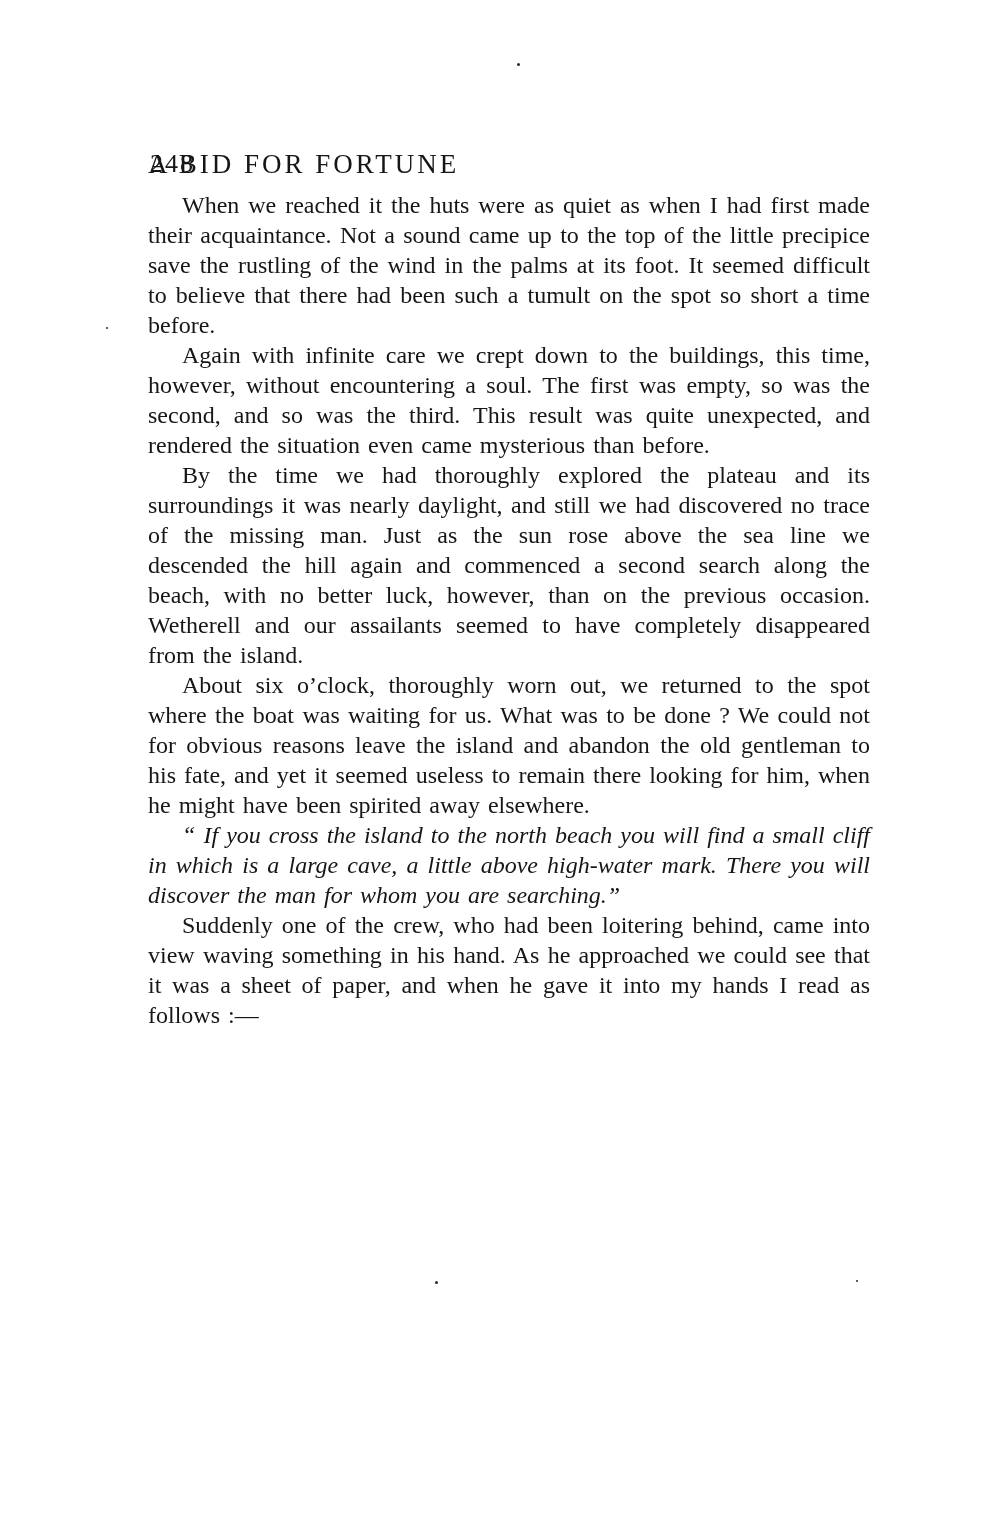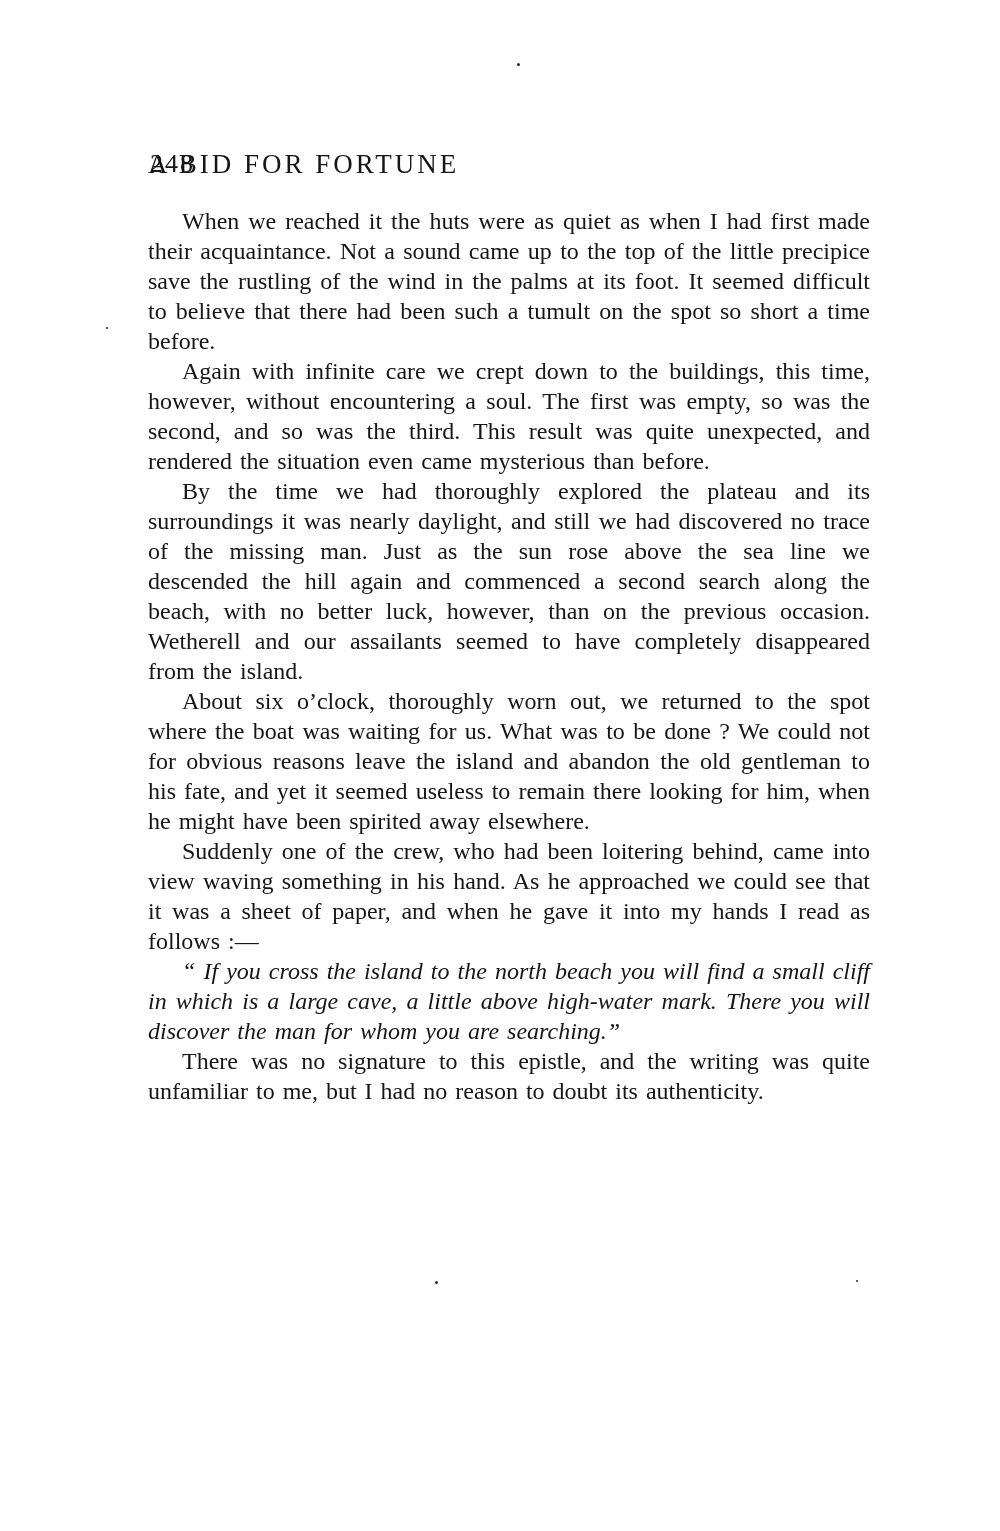--- a/index.html
+++ b/index.html
@@ -35,21 +35,21 @@
     letter-spacing: 2px;
   }
   .running-title {
     display: block;
     text-align: left;
     font-size: 27px;
     letter-spacing: 3px;
     font-weight: 500;
   }
   .body-text {
-    margin-top: 24px;
+    margin-top: 8px;
   }
   .para {
     margin: 0;
     font-size: 24px;
     line-height: 30px;
     text-align: justify;
     text-indent: 34px;
     word-spacing: 2px;
   }
   .para.quote {
@@ -73,23 +73,22 @@
   <div class="header-row">
     <span class="page-number">248</span>
     <span class="running-title">A BID FOR FORTUNE</span>
   </div>
 
   <div class="body-text">
     <p class="para">When we reached it the huts were as quiet as when I had first made their acquaintance.  Not a sound came up to the top of the little precipice save the rustling of the wind in the palms at its foot.  It seemed difficult to believe that there had been such a tumult on the spot so short a time before.</p>
     <p class="para">Again with infinite care we crept down to the buildings, this time, however, without encountering a soul.  The first was empty, so was the second, and so was the third.  This result was quite unexpected, and rendered the situation even came mysterious than before.</p>
     <p class="para">By the time we had thoroughly explored the plateau and its surroundings it was nearly daylight, and still we had discovered no trace of the missing man.  Just as the sun rose above the sea line we descended the hill again and commenced a second search along the beach, with no better luck, however, than on the previous occasion.  Wetherell and our assailants seemed to have completely disappeared from the island.</p>
     <p class="para">About six o’clock, thoroughly worn out, we returned to the spot where the boat was waiting for us.  What was to be done ?  We could not for obvious reasons leave the island and abandon the old gentleman to his fate, and yet it seemed useless to remain there looking for him, when he might have been spirited away elsewhere.</p>
+    <p class="para quote">“ If you cross the island to the north beach you will find a small cliff in which is a large cave, a little above high-water mark.  There you will discover the man for whom you are searching.”</p>
     <p class="para">Suddenly one of the crew, who had been loitering behind, came into view waving something in his hand.  As he approached we could see that it was a sheet of paper, and when he gave it into my hands I read as follows :—</p>
-    <p class="para quote">“ If you cross the island to the north beach you will find a small cliff in which is a large cave, a little above high-water mark.  There you will discover the man for whom you are searching.”</p>
-    <p class="para">There was no signature to this epistle, and the writing was quite unfamiliar to me, but I had no reason to doubt its authenticity.</p>
   </div>
 
 </div>
 
 <span class="speck" id="speck1"></span>
 <span class="speck" id="speck2"></span>
 <span class="speck" id="speck3"></span>
 <span class="speck" id="speck4"></span>
 
 </body></html>

